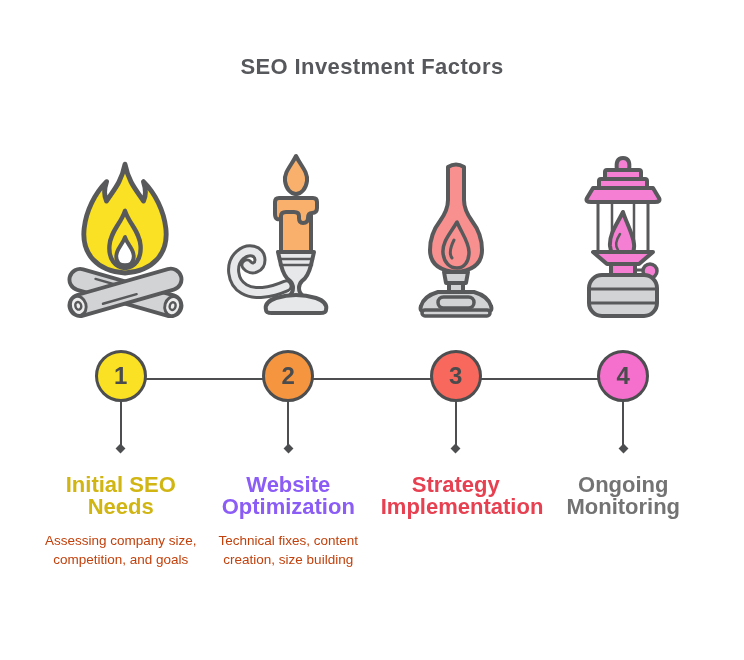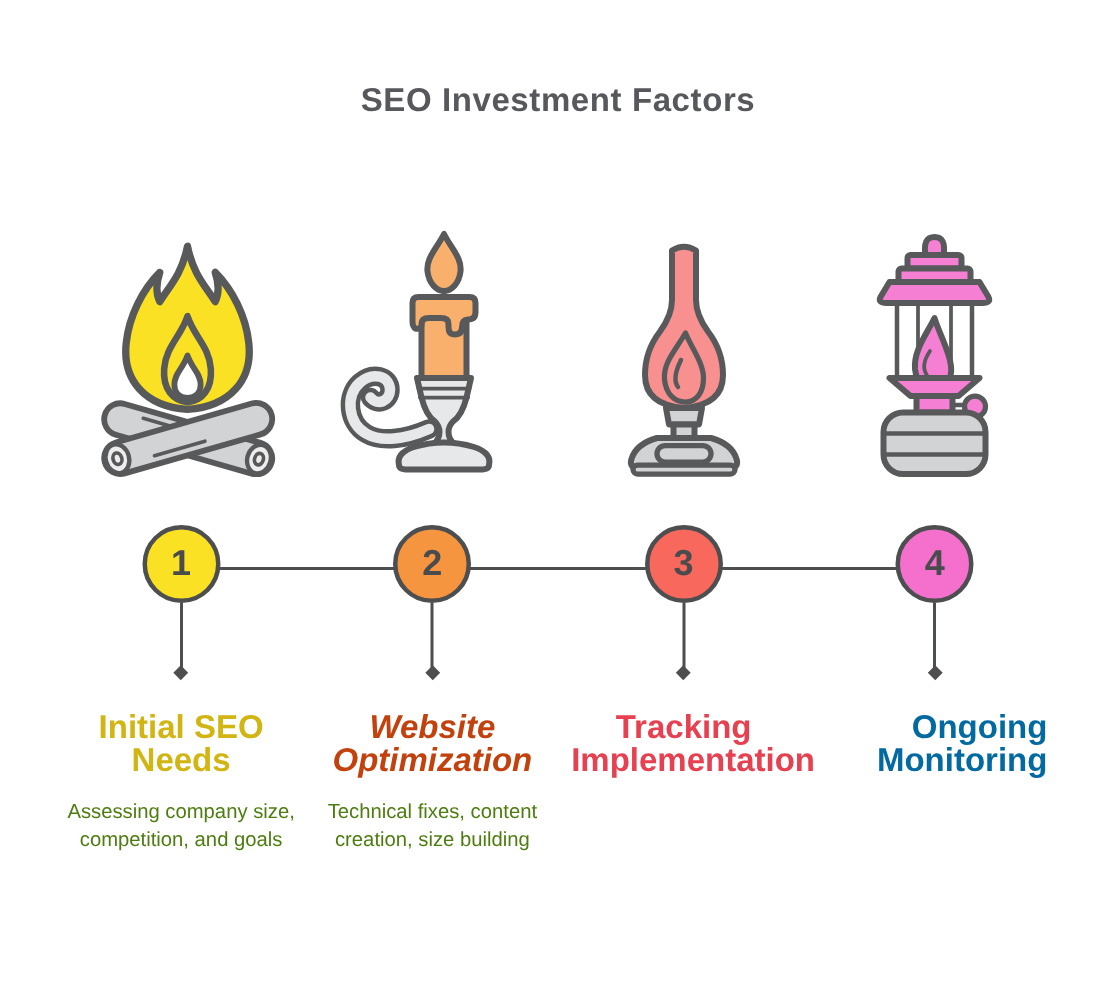--- a/index.html
+++ b/index.html
@@ -20,21 +20,21 @@
 
   .circle { width:52px; height:52px; margin-top:32px; border:3px solid #4D4E50; border-radius:50%;
             display:flex; align-items:center; justify-content:center;
             font-size:24px; font-weight:bold; color:#4A4B4D; background:#ccc; }
 
   .stem { width:2px; height:44px; background:#4D4E50; }
   .stem-diamond { width:7px; height:7px; background:#4D4E50; transform:rotate(45deg); margin-top:-1px; }
 
   .step-heading { margin-top:22px; font-size:22px; line-height:22px; font-weight:bold;
                   text-align:center; width:150px; }
-  .step-desc { margin-top:13px; font-size:13.5px; line-height:19px; color:#4d7c0f;
+  .step-desc { margin-top:13px; font-size:13.5px; line-height:19px; color:#c2410c;
                text-align:center; width:160px; }
 
   svg { display:block; }
   .ic { stroke:#58595B; stroke-linejoin:round; stroke-linecap:round; }
 </style>
 </head>
 <body>
 
 <div class="canvas">
 
@@ -90,21 +90,21 @@
           <line class="ic" x1="66" y1="113" x2="98" y2="113" stroke-width="2.5"></line>
           <path class="ic" fill="#E7E8E9" stroke-width="4" d="M52 158 Q50 150 62 146 Q72 143 82 143 Q92 143 102 146 Q114 150 112 158 Q112 161 106 161 L58 161 Q52 161 52 158 Z"></path>
         </svg>
         </span>
       </div>
       <div class="circle" style="background: rgb(245, 149, 63);">
           <span>2</span>
         </div>
       <div class="stem"></div>
       <div class="stem-diamond"></div>
-      <div class="step-heading" style="color: #c2410c; font-style: italic;">Website Optimization</div>
+      <div class="step-heading" style="color: #8b5cf6;">Website Optimization</div>
       <div class="step-desc">Technical fixes, content creation, size building</div>
     </div>
 
     <div class="step">
       <div class="icon-slot">
         <span>
         <svg width="104" height="158" viewBox="0 0 104 158">
           <path class="ic" fill="#F89090" stroke-width="4" d="M44 7 Q52 2 60 7 L60 40 Q60 50 68 61 Q78 74 78 90 Q78 110 52 112 Q26 110 26 90 Q26 74 36 61 Q44 50 44 40 Z"></path>
           <path class="ic" fill="none" stroke-width="3.5" d="M53 62 C46 74 38 82 39 93 C40 103 46 108 53 108 C60 108 65 102 65 92 C65 82 57 72 53 62 Z"></path>
           <path class="ic" fill="none" stroke-width="3" d="M50 80 C46 88 45 94 48 98"></path>
@@ -114,21 +114,21 @@
           <rect class="ic" x="34" y="137" width="36" height="11" rx="5.5" fill="none" stroke-width="3.5"></rect>
           <rect class="ic" x="18" y="150" width="68" height="6" rx="3" fill="#D2D3D5" stroke-width="3.5"></rect>
         </svg>
         </span>
       </div>
       <div class="circle" style="background: rgb(248, 104, 92);">
           <span>3</span>
         </div>
       <div class="stem"></div>
       <div class="stem-diamond"></div>
-      <div class="step-heading" style="color: rgb(231, 64, 81);">Tracking Implementation</div>
+      <div class="step-heading" style="color: rgb(231, 64, 81);">Strategy Implementation</div>
     </div>
 
     <div class="step">
       <div class="icon-slot">
         <span>
         <svg width="116" height="164" viewBox="0 0 116 164">
           <line class="ic" x1="33" y1="48" x2="33" y2="100" stroke-width="3"></line>
           <line class="ic" x1="83" y1="48" x2="83" y2="100" stroke-width="3"></line>
           <line class="ic" x1="47" y1="48" x2="47" y2="100" stroke-width="2.5"></line>
           <line class="ic" x1="69" y1="48" x2="69" y2="100" stroke-width="2.5"></line>
@@ -146,17 +146,17 @@
           <line class="ic" x1="25" y1="135" x2="91" y2="135" stroke-width="3"></line>
           <line class="ic" x1="25" y1="149" x2="91" y2="149" stroke-width="3"></line>
         </svg>
         </span>
       </div>
       <div class="circle" style="background: rgb(244, 112, 204);">
           <span>4</span>
         </div>
       <div class="stem"></div>
       <div class="stem-diamond"></div>
-      <div class="step-heading" style="color: #0369a1; text-align: right;">Ongoing Monitoring</div>
+      <div class="step-heading" style="color: #737373;">Ongoing Monitoring</div>
     </div>
 
   </div>
 </div>
 
 </body></html>

